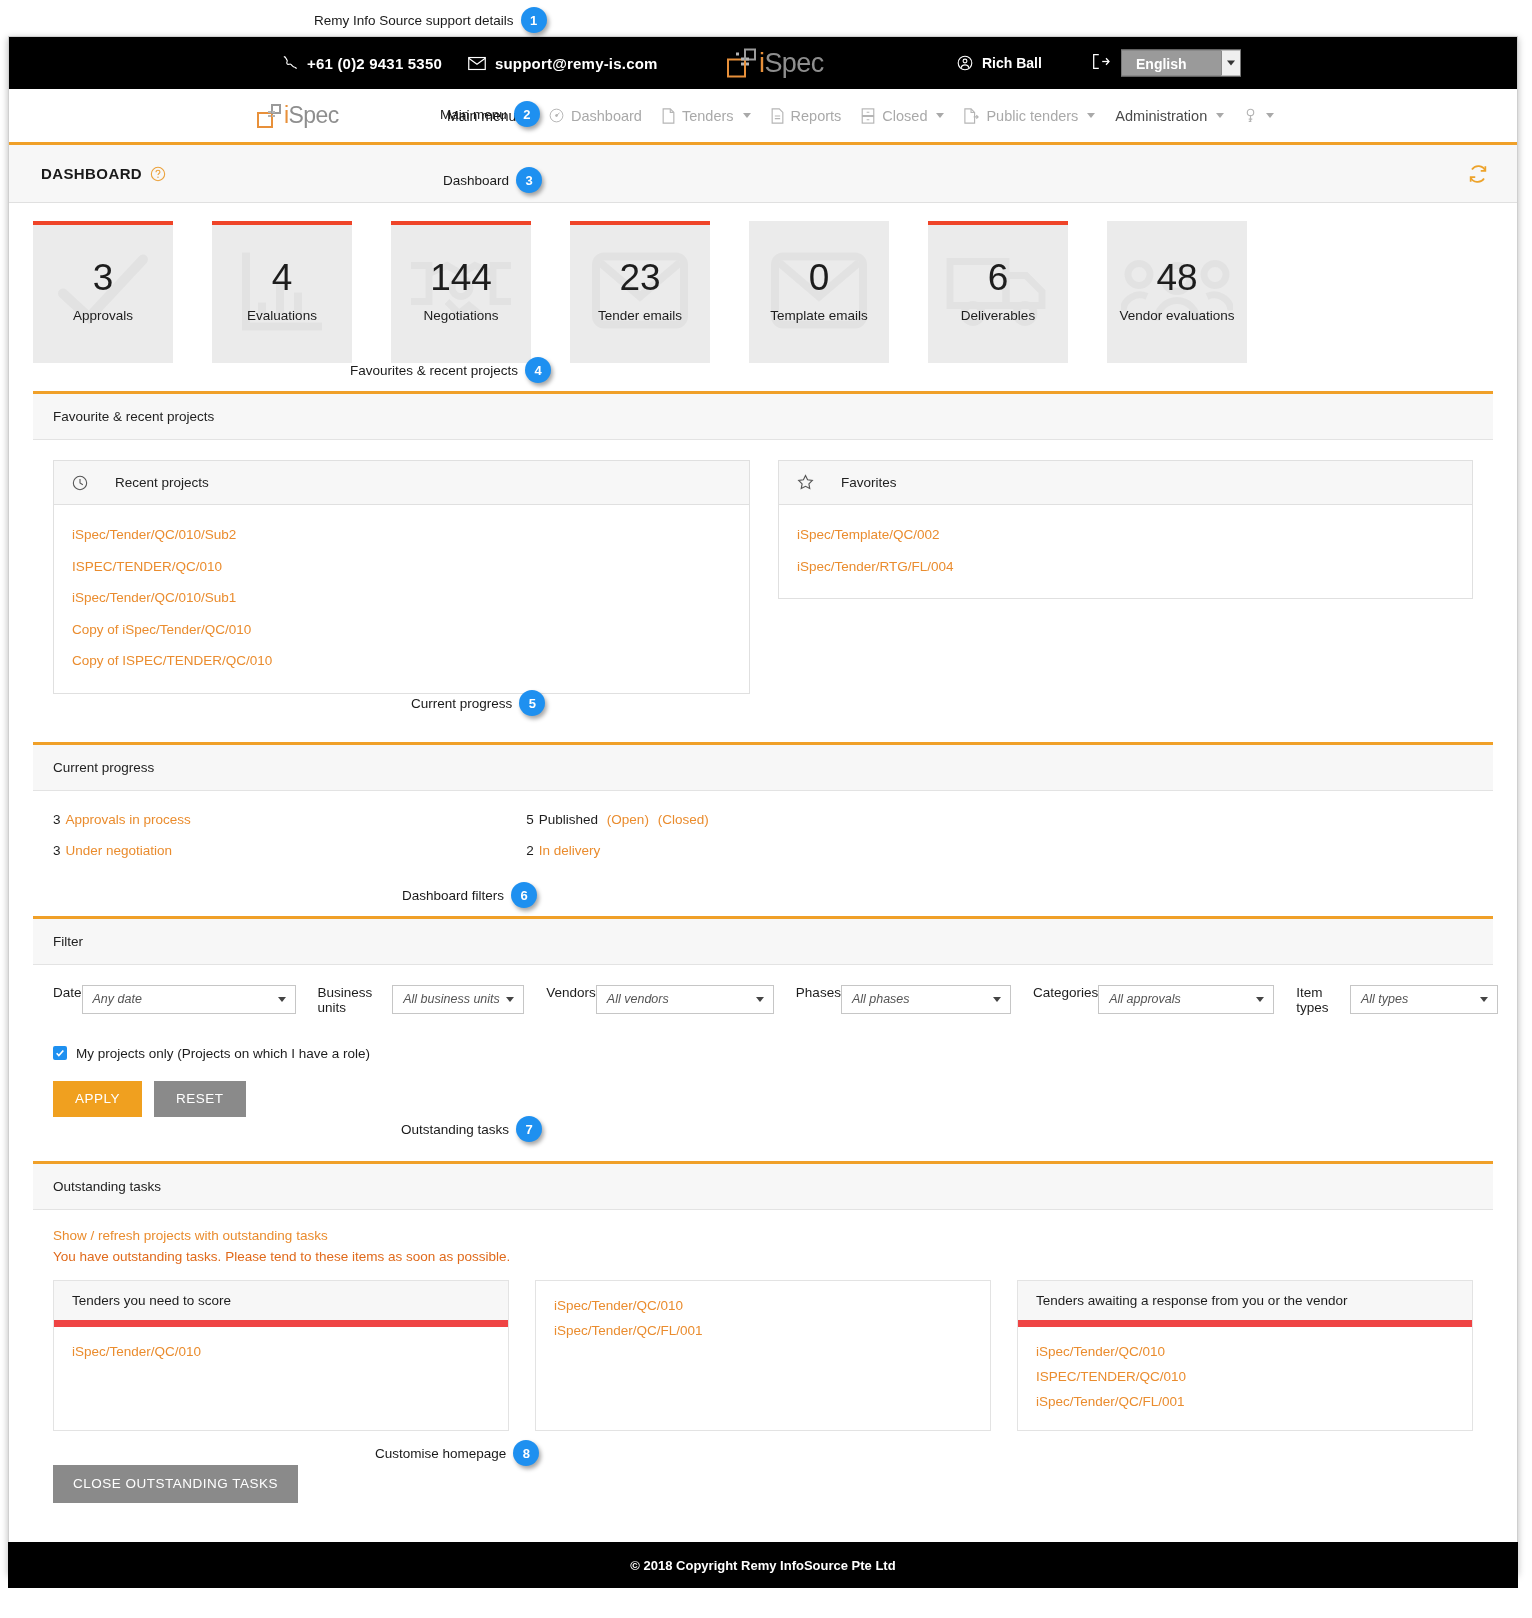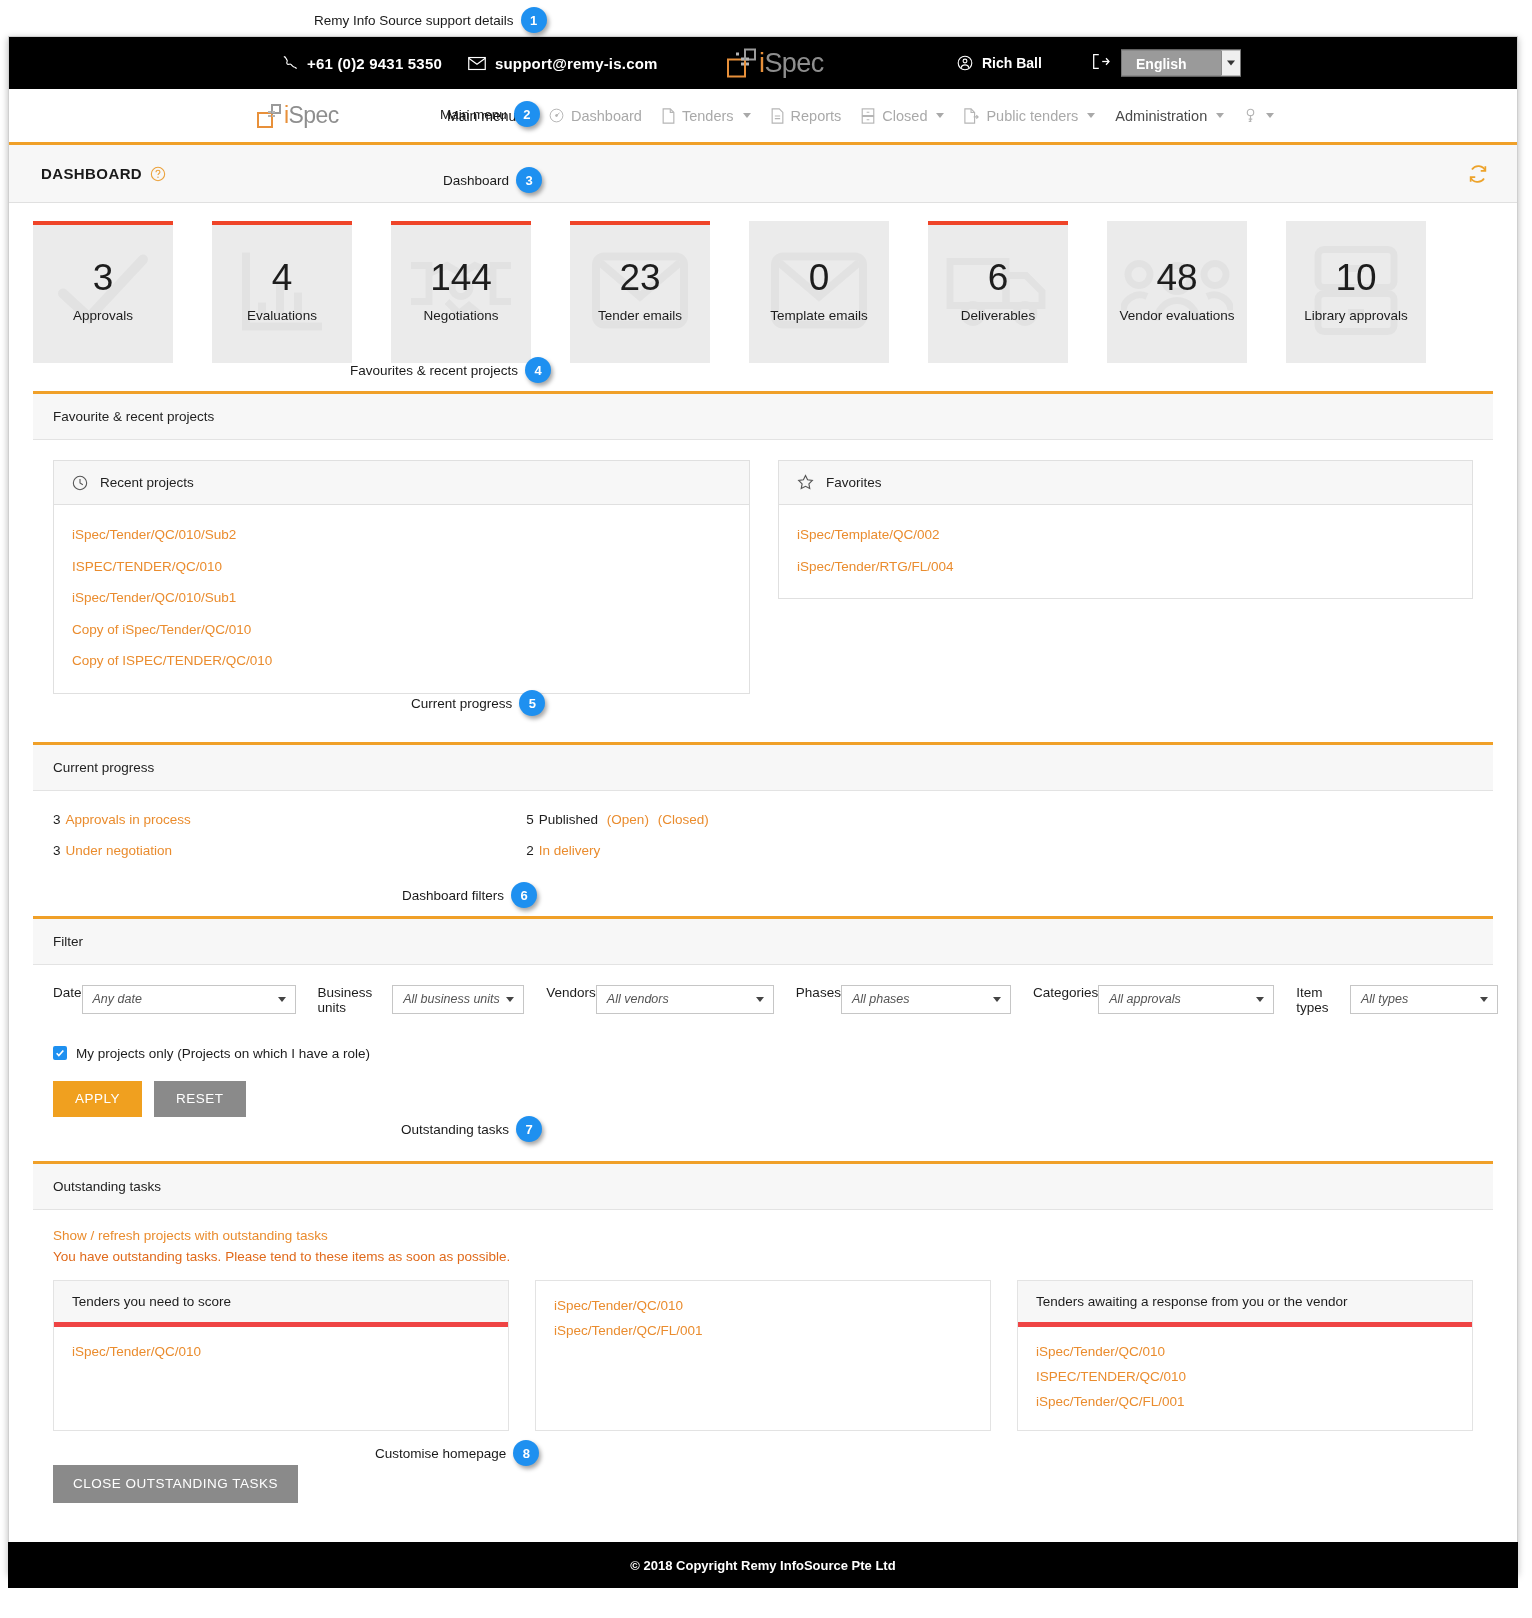--- a/index.html
+++ b/index.html
@@ -123,21 +123,21 @@
   .panel { margin:0 24px; border-top:3px solid #f0a028; background:#fff; }
   .panel .phead {
     background:#f7f7f7; border-bottom:1px solid #e3e3e3;
     height:46px; display:flex; align-items:center; padding-left:20px;
     font-size:13.5px; color:#222;
   }
   .panel .pbody { padding:20px; }
 
   .subpanel { border:1px solid #e0e0e0; }
   .subpanel .shead { background:#f7f7f7; border-bottom:1px solid #e0e0e0;
-    height:44px; display:flex; align-items:center; gap:12px; padding-left:18px;
+    height:44px; display:flex; align-items:center; gap:27px; padding-left:18px;
     font-size:13.5px; color:#222; }
   .subpanel .sbody { padding:14px 18px 16px 18px; }
   .lnk { color:#ea8c2e; text-decoration:none; display:block;
     font-size:13.5px; line-height:1; padding:9px 0; cursor:pointer; }
 
   .twocol { display:flex; gap:28px; }
   .twocol > div { flex:1; }
 
   
   .progrow { display:flex; }
@@ -174,21 +174,21 @@
   .btn.primary { background:#f0a01f; }
   .btn.secondary { background:#8a8a8a; }
   .btn.wide { padding:0 20px; height:38px; }
 
   
   .ot-link { color:#ea8c2e; font-size:13.5px; text-decoration:none; display:block;
     cursor:pointer; }
   .ot-note { color:#e06a1c; font-size:13.5px; margin-top:6px; margin-bottom:16px; }
   .otcols { display:flex; gap:26px; }
   .otcol { flex:1; border:1px solid #e3e3e3; }
-  .otcol .oth { background:#f7f7f7; border-bottom:5px solid #ef4444; height:46px;
+  .otcol .oth { background:#f7f7f7; border-bottom:7px solid #ef4444; height:46px;
     display:flex; align-items:center; padding-left:18px; font-size:13.5px; color:#1d1d1d; }
   .otcol .otb { padding:12px 18px 16px 18px; min-height:62px; }
   .otcol .otb a { color:#ea8c2e; text-decoration:none; font-size:13.5px;
     display:block; padding:5px 0; cursor:pointer; }
 
   .customise { padding:22px 24px 30px 12px; }
   .customise a { color:#ea8c2e; font-size:13.5px; text-decoration:none; cursor:pointer; }
 
   
   .footer { height:46px; background:#000; color:#fff;
@@ -489,31 +489,20 @@
           <circle cx="18" cy="26" r="11"></circle>
             <path d="M2 62 a17 17 0 0 1 24 -14"></path>
           <circle cx="94" cy="26" r="11"></circle>
             <path d="M110 62 a17 17 0 0 0 -24 -14"></path>
         </svg>
       </span>
       <span class="num">48</span>
       <span class="lab">Vendor evaluations</span>
     </div>
 
-    <div class="card">
-      <span class="wm">
-        <svg width="88" height="90" viewBox="0 0 88 90" fill="none" stroke="#dcdcdc" stroke-width="7">
-          <rect x="6" y="4" width="76" height="38" rx="6"></rect>
-            <rect x="6" y="48" width="76" height="38" rx="6"></rect>
-          <path d="M36 23h16M36 67h16"></path>
-        </svg>
-      </span>
-      <span class="num">10</span>
-      <span class="lab">Library approvals</span>
-    </div>
   </div>
 
   <div class="panel" style="margin-top:14px;">
     <div class="phead">Favourite &amp; recent projects</div>
     <div class="pbody">
       <div class="twocol">
         <div class="subpanel">
           <div class="shead">
             <span class="ic">
               <svg width="16" height="16" viewBox="0 0 18 18" fill="none" stroke="#555" stroke-width="1.2">

